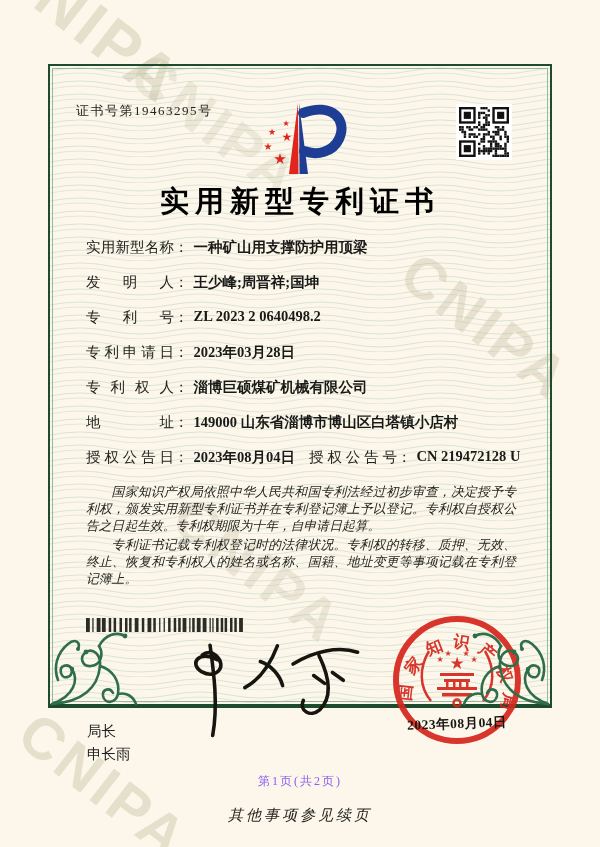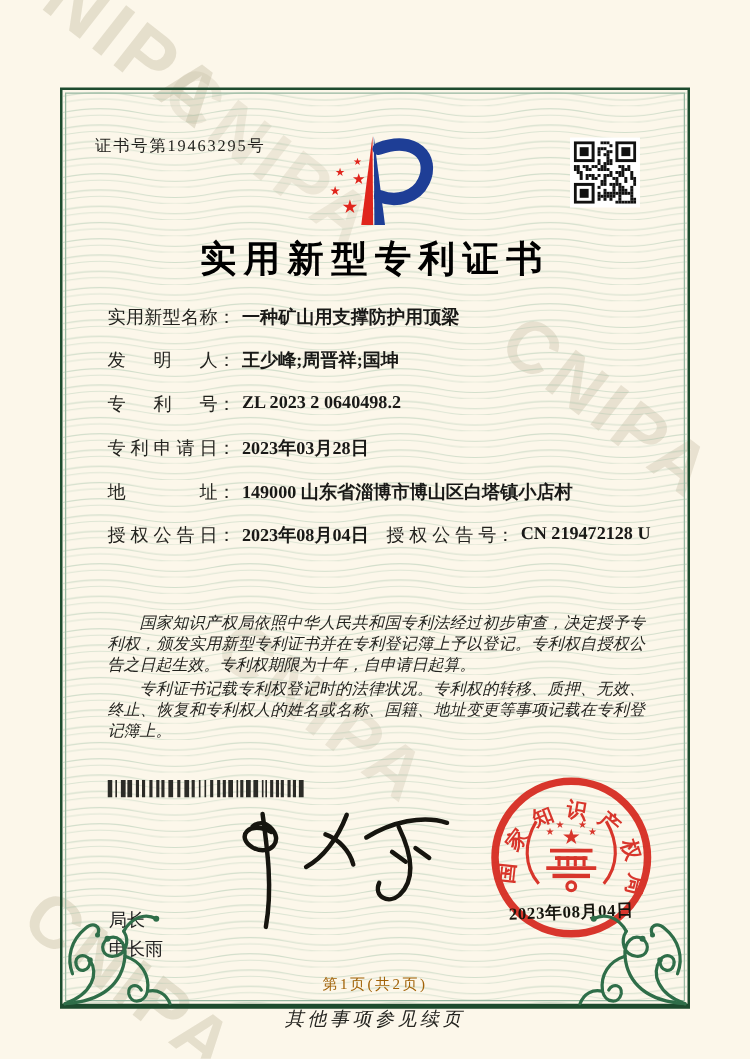--- a/index.html
+++ b/index.html
@@ -20,21 +20,21 @@
     transform:rotate(38deg);white-space:nowrap;pointer-events:none;
   }
   .wm1{left:-18px;top:-14px;font-size:64px;}
   .wm2{left:118px;top:92px;color:rgba(186,177,150,0.22);}
   .wm3{left:388px;top:292px;color:rgba(186,177,150,0.30);}
   .wm4{left:160px;top:536px;color:rgba(186,177,150,0.25);}
   .wm5{left:6px;top:752px;}
 
   
   .cert{
-    position:absolute;left:48px;top:70px;width:504px;height:737px;
+    position:absolute;left:48px;top:64px;width:504px;height:644px;
     border:2px solid #1d4b2e;border-bottom-width:4px;
     box-sizing:border-box;z-index:2;
   }
   .cert::before{
     content:"";position:absolute;inset:2px;border:1px solid #95b7a0;pointer-events:none;
   }
   .waves{position:absolute;inset:0;width:100%;height:100%;pointer-events:none;}
 
   .flourish{position:absolute;width:92px;height:92px;pointer-events:none;z-index:3;}
   .flourish.bl{left:-2px;bottom:-4px;}
@@ -75,21 +75,21 @@
   .signature{position:absolute;left:112px;top:570px;width:210px;height:105px;transform:rotate(-3deg);}
 
   .seal{position:absolute;left:340px;top:547px;width:134px;height:134px;}
   .seal svg{position:absolute;inset:0;opacity:0.93;}
   .seal-date{
     position:absolute;left:0;right:0;top:102px;text-align:center;
     font-size:13.5px;font-weight:bold;color:#17160f;letter-spacing:0.5px;
     transform:rotate(-2deg);font-family:"Liberation Serif",serif;
   }
 
-  .page-num{position:absolute;left:0;right:0;top:707px;text-align:center;font-size:12px;color:#a16207;letter-spacing:2px;}
+  .page-num{position:absolute;left:0;right:0;top:707px;text-align:center;font-size:12px;color:#8b5cf6;letter-spacing:2px;}
 
   .continuation{
     position:absolute;left:0;right:0;top:806px;text-align:center;z-index:2;
     font-size:15px;font-style:italic;letter-spacing:3px;color:#242420;
   }
 </style>
 </head>
 <body>
 
 <div class="page">
@@ -309,20 +309,23 @@
       <div class="frow">
         <span class="flabel">发明人</span><span class="fcolon">：</span><span class="fvalue">王少峰;周晋祥;国坤</span>
       </div>
       <div class="frow">
         <span class="flabel">专利号</span><span class="fcolon">：</span><span class="fvalue">ZL 2023 2 0640498.2</span>
       </div>
       <div class="frow">
         <span class="flabel">专利申请日</span><span class="fcolon">：</span><span class="fvalue">2023年03月28日</span>
       </div>
       <div class="frow">
+        <span class="flabel">专利权人</span><span class="fcolon">：</span><span class="fvalue">淄博巨硕煤矿机械有限公司</span>
+      </div>
+      <div class="frow">
         <span class="flabel">地址</span><span class="fcolon">：</span><span class="fvalue">149000 山东省淄博市博山区白塔镇小店村</span>
       </div>
       <div class="frow">
         <span class="flabel">授权公告日</span><span class="fcolon">：</span><span class="fvalue">2023年08月04日</span><span class="flabel pair2">授权公告号</span><span class="fcolon">：</span><span class="fvalue">CN 219472128 U</span>
       </div>
     </div>
 
     <div class="paras">
       <p>国家知识产权局依照中华人民共和国专利法经过初步审查，决定授予专利权，颁发实用新型专利证书并在专利登记簿上予以登记。专利权自授权公告之日起生效。专利权期限为十年，自申请日起算。</p>
       <p>专利证书记载专利权登记时的法律状况。专利权的转移、质押、无效、终止、恢复和专利权人的姓名或名称、国籍、地址变更等事项记载在专利登记簿上。</p>

